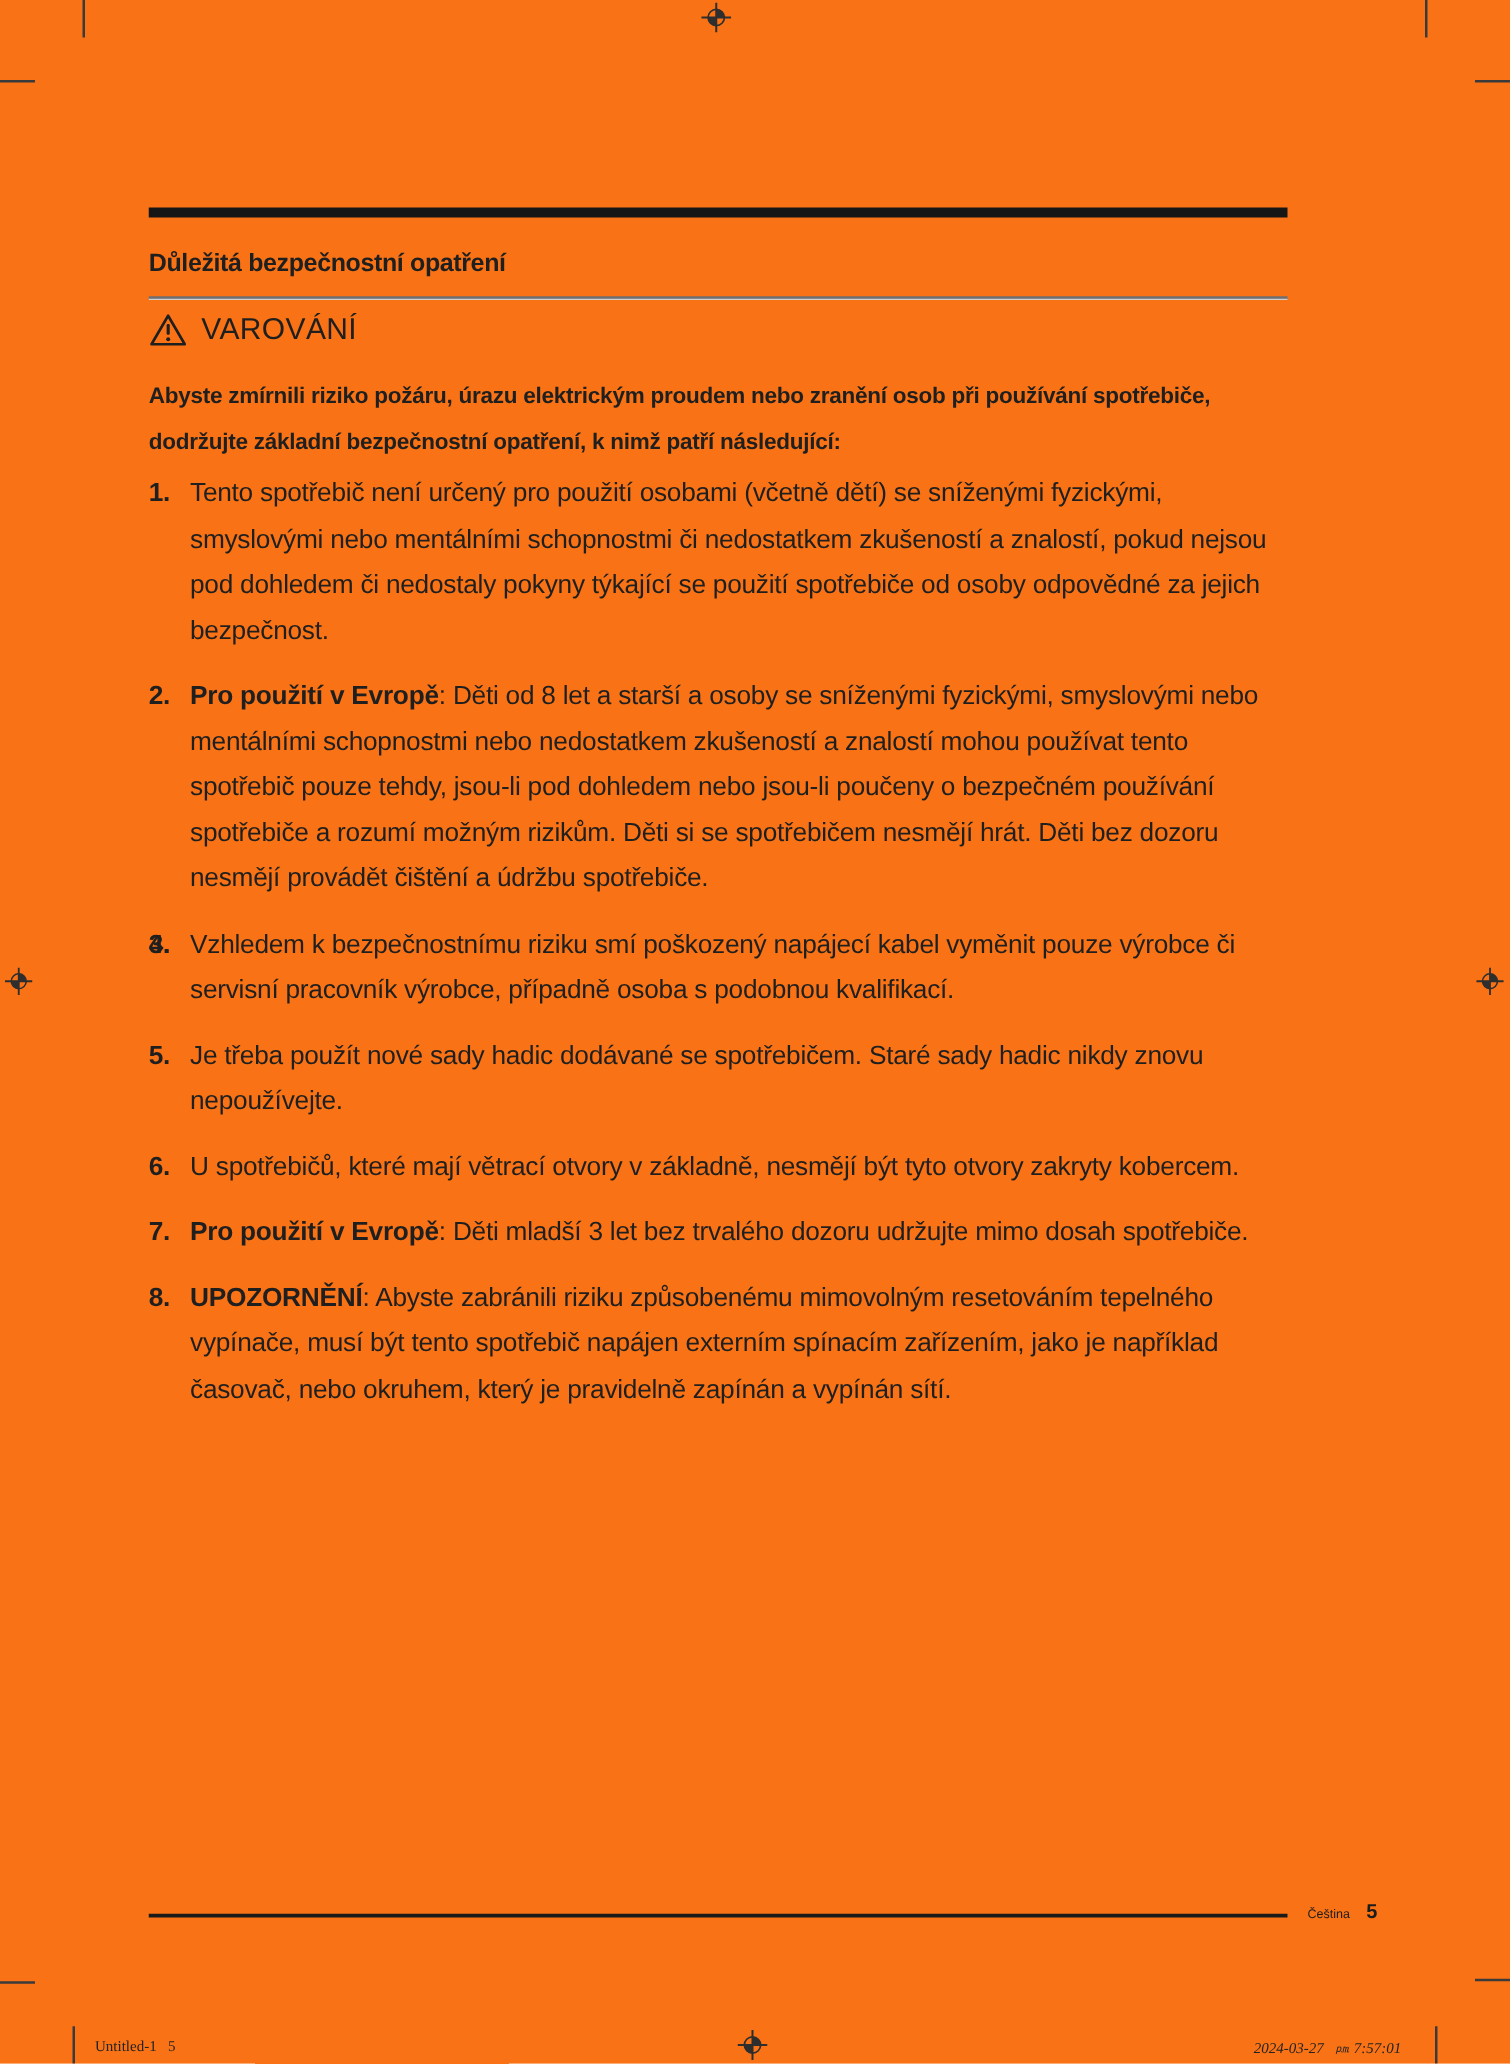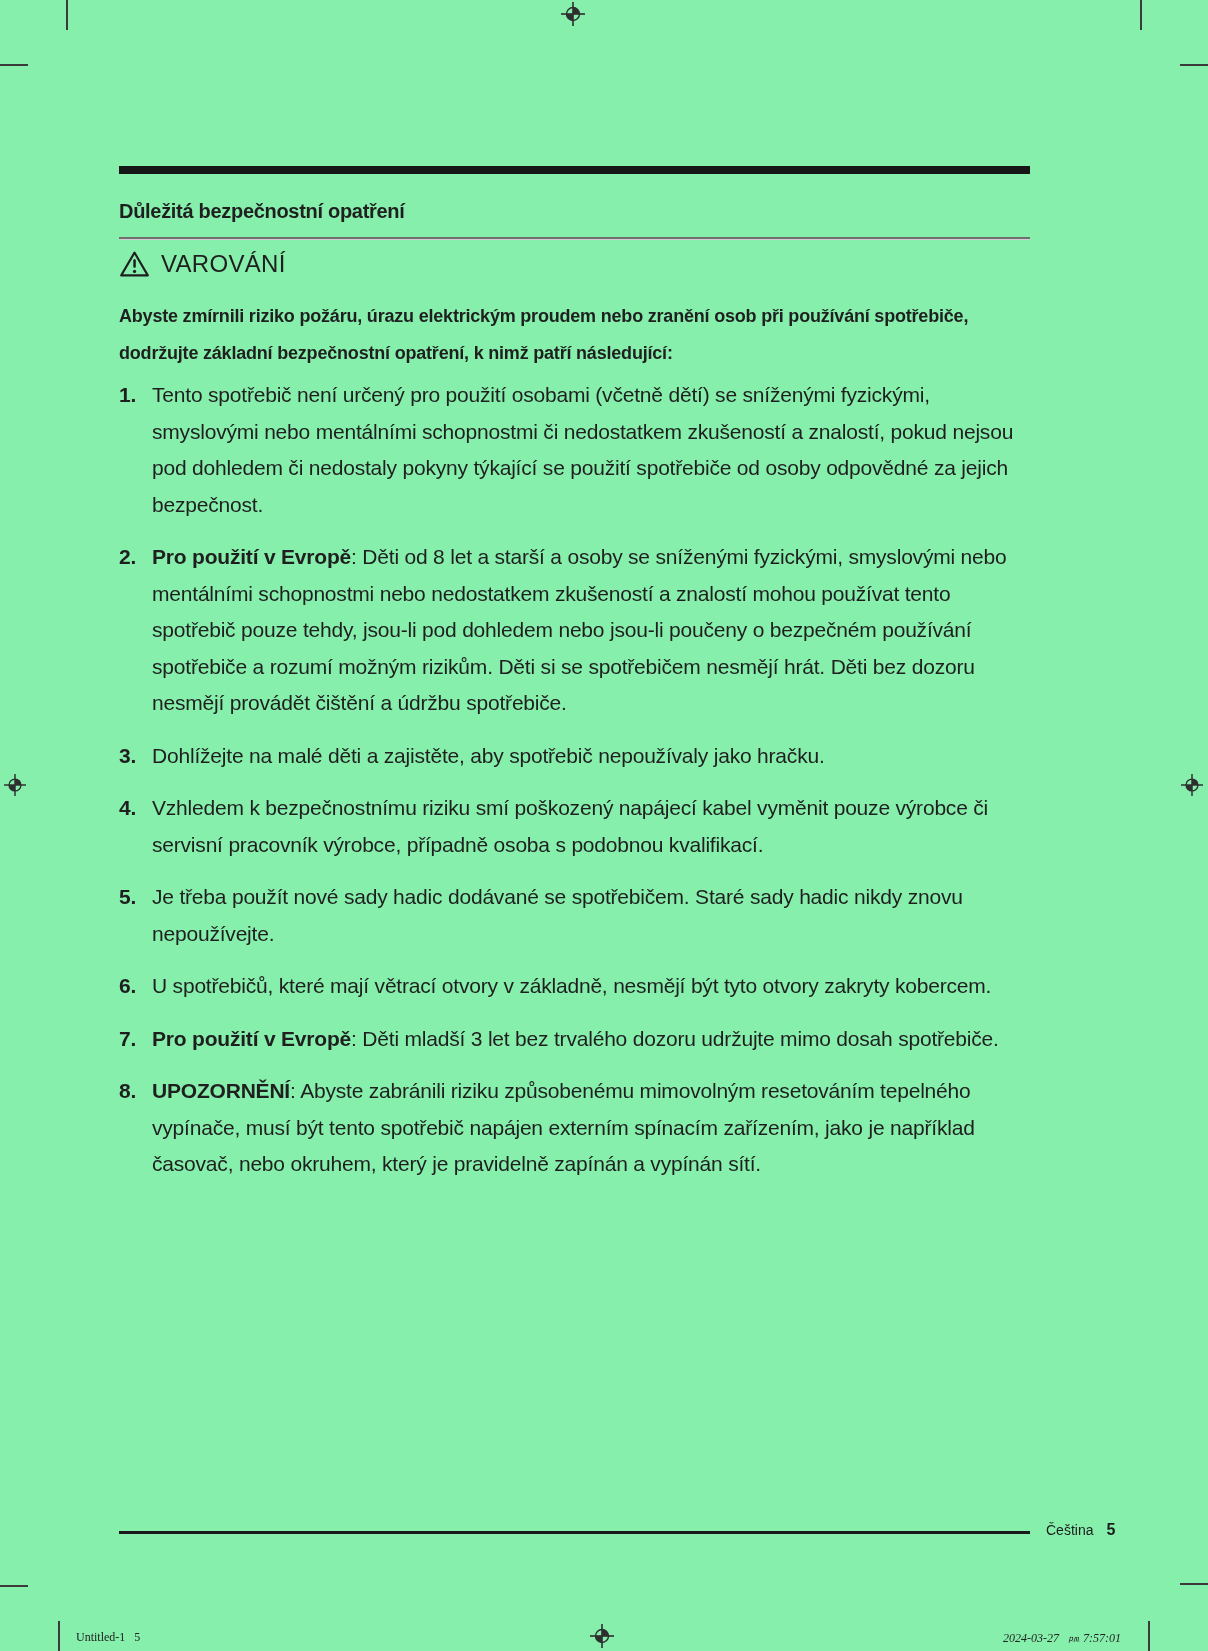--- a/index.html
+++ b/index.html
@@ -1,16 +1,16 @@
 <!DOCTYPE html>
 <html><head>
 <meta charset="utf-8">
 <style>
   html,body{margin:0;padding:0;background:#ffffff;}
-  .page{position:relative;width:1208px;height:1651px;background:#86efac;overflow:hidden;
+  .page{position:relative;width:1208px;height:1651px;background:#f97316;overflow:hidden;
         color:#1f1f1f;font-family:"Liberation Sans",sans-serif;}
 
   
   .crop{position:absolute;background:#3a3a3a;}
   .regmark{position:absolute;line-height:0;}
 
   
   #rule-heavy{position:absolute;left:119px;top:166px;width:911px;height:8px;background:#161616;}
   #rule-light{position:absolute;left:119px;top:237px;width:911px;height:2px;background:#6f6f6f;border-bottom:1px solid #cfcfcf;}
   #footer-rule{position:absolute;left:119px;top:1531px;width:911px;height:3px;background:#1a1a1a;}
@@ -22,21 +22,21 @@
 
   #intro{position:absolute;left:119px;top:298px;width:905px;font-size:18px;font-weight:bold;
          line-height:37px;letter-spacing:-0.2px;}
 
   #list{position:absolute;left:119px;top:377px;width:905px;}
   .item{position:relative;padding-left:33px;margin-bottom:16px;font-size:21px;line-height:36.5px;letter-spacing:-0.2px;}
   .item .num{position:absolute;left:0;top:0;font-weight:bold;}
   .item .lead{font-weight:bold;}
 
   #footer-text{position:absolute;left:1046px;top:1521px;display:flex;align-items:baseline;gap:13px;color:#1c1c1c;}
-  #footer-lang{font-size:14px;}
+  #footer-lang{font-size:10px;}
   #footer-page{font-size:16px;font-weight:bold;}
 
   .printinfo{position:absolute;font-family:"Liberation Serif",serif;font-size:12px;color:#222;white-space:pre;}
   #print-file{left:76px;top:1630px;}
   #print-date{left:1003px;top:1630px;font-style:italic;}
 </style>
 </head>
 <body>
 
 <div class="page">
@@ -105,21 +105,21 @@
   <div id="intro">Abyste zmírnili riziko požáru, úrazu elektrickým proudem nebo zranění osob při používání spotřebiče, dodržujte základní bezpečnostní opatření, k nimž patří následující:</div>
 
   <div id="list">
     <div class="item">
       <span class="num">1.</span><span class="lead"></span><span class="txt">Tento spotřebič není určený pro použití osobami (včetně dětí) se sníženými fyzickými, smyslovými nebo mentálními schopnostmi či nedostatkem zkušeností a znalostí, pokud nejsou pod dohledem či nedostaly pokyny týkající se použití spotřebiče od osoby odpovědné za jejich bezpečnost.</span>
     </div>
     <div class="item">
       <span class="num">2.</span><span class="lead">Pro použití v Evropě</span><span class="txt">: Děti od 8 let a starší a osoby se sníženými fyzickými, smyslovými nebo mentálními schopnostmi nebo nedostatkem zkušeností a znalostí mohou používat tento spotřebič pouze tehdy, jsou-li pod dohledem nebo jsou-li poučeny o bezpečném používání spotřebiče a rozumí možným rizikům. Děti si se spotřebičem nesmějí hrát. Děti bez dozoru nesmějí provádět čištění a údržbu spotřebiče.</span>
     </div>
     <div class="item">
-      <span class="num">3.</span><span class="lead"></span><span class="txt">Dohlížejte na malé děti a zajistěte, aby spotřebič nepoužívaly jako hračku.</span>
+      <span class="num">3.</span><span class="lead"></span>
     </div>
     <div class="item">
       <span class="num">4.</span><span class="lead"></span><span class="txt">Vzhledem k bezpečnostnímu riziku smí poškozený napájecí kabel vyměnit pouze výrobce či servisní pracovník výrobce, případně osoba s podobnou kvalifikací.</span>
     </div>
     <div class="item">
       <span class="num">5.</span><span class="lead"></span><span class="txt">Je třeba použít nové sady hadic dodávané se spotřebičem. Staré sady hadic nikdy znovu nepoužívejte.</span>
     </div>
     <div class="item">
       <span class="num">6.</span><span class="lead"></span><span class="txt">U spotřebičů, které mají větrací otvory v základně, nesmějí být tyto otvory zakryty kobercem.</span>
     </div>

